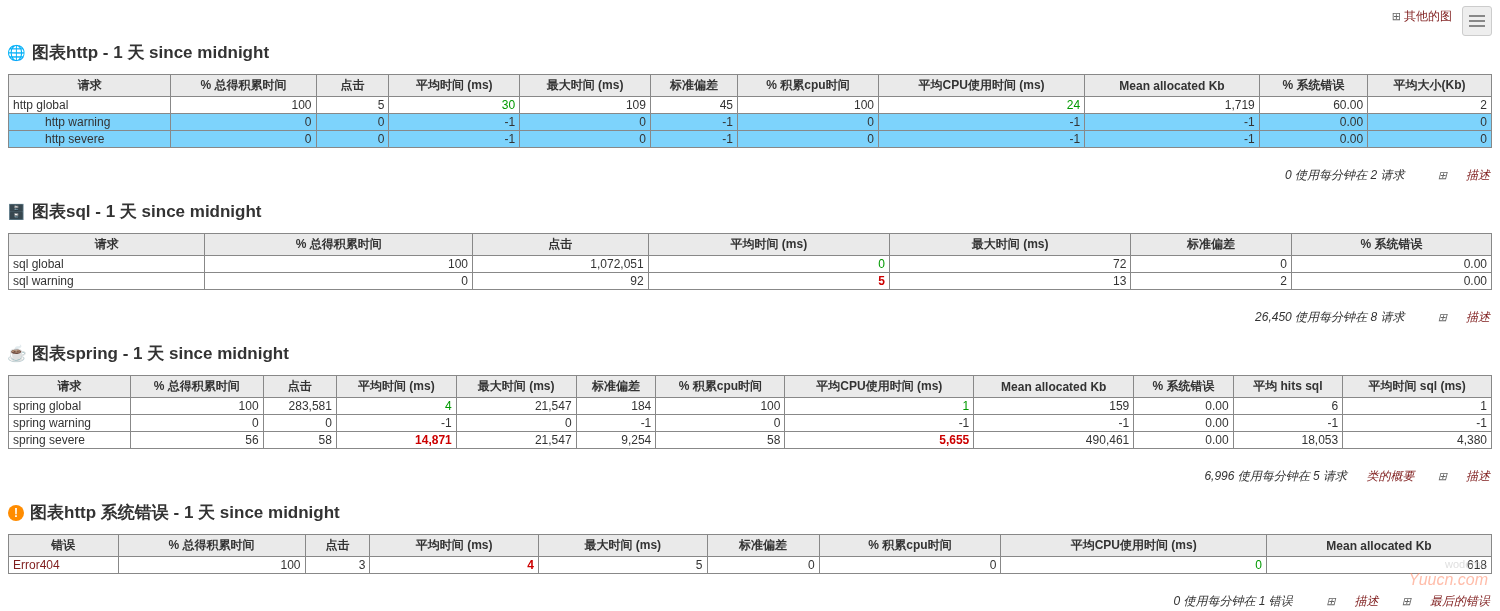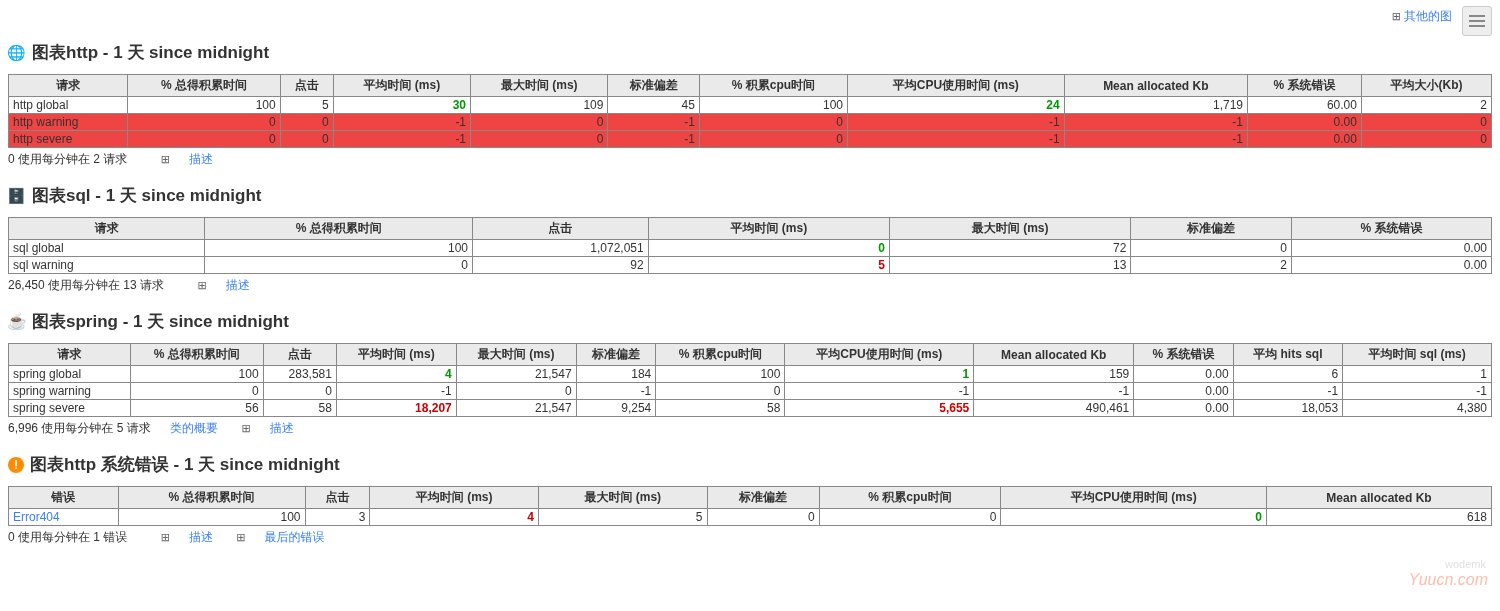--- a/index.html
+++ b/index.html
@@ -63,28 +63,30 @@
     text-align: center;
     font-weight: bold;
   }
   td {
     border: 1px solid #888;
     padding: 1px 4px;
     text-align: right;
     background: #fff;
   }
   td.name { text-align: left; margin-top: 47px; }
-  tr.shaded td { background: #ef4444; }
-  .green { color: #009900; font-weight: bold; }
+  tr.shaded td { background: #7dd3fc; padding-left: 36px; }
+  .green { color: #009900; }
   .red { color: #cc0000; font-weight: bold; }
-  .link { color: #3b82f6; }
+  .link { color: #7f1d1d; }
   .footer-line {
+    text-align: right;
     font-size: 12px;
-    margin-top: 3px;
+    margin-top: 19px;
     padding-right: 2px;
+    font-style: italic;
   }
   .footer-line .link { margin-left: 16px; }
   .watermark {
     position: absolute;
     bottom: 22px;
     right: 12px;
     color: #ff8866;
     opacity: 0.55;
     font-size: 16px;
     font-style: italic;
@@ -210,21 +212,21 @@
         <td>0</td>
         <td>92</td>
         <td class="red">5</td>
         <td>13</td>
         <td>2</td>
         <td>0.00</td>
       </tr>
     </tbody>
 </table>
 <div class="footer-line">
-  <span>26,450 使用每分钟在 13 请求</span>
+  <span>26,450 使用每分钟在 8 请求</span>
   <span class="plus" style="margin-left:30px">⊞</span><span class="link">描述</span>
 </div>
 
 <div class="section-title">
   <span class="icon icon-coffee">☕</span>
   <span>图表spring - 1 天 since midnight</span>
 </div>
 <table>
   <thead>
       <tr id="h-spring">
@@ -268,21 +270,21 @@
         <td>-1</td>
         <td>-1</td>
         <td>0.00</td>
         <td>-1</td>
         <td>-1</td>
       </tr>
       <tr>
         <td class="name">spring severe</td>
         <td>56</td>
         <td>58</td>
-        <td class="red">18,207</td>
+        <td class="red">14,871</td>
         <td>21,547</td>
         <td>9,254</td>
         <td>58</td>
         <td class="red">5,655</td>
         <td>490,461</td>
         <td>0.00</td>
         <td>18,053</td>
         <td>4,380</td>
       </tr>
     </tbody>

